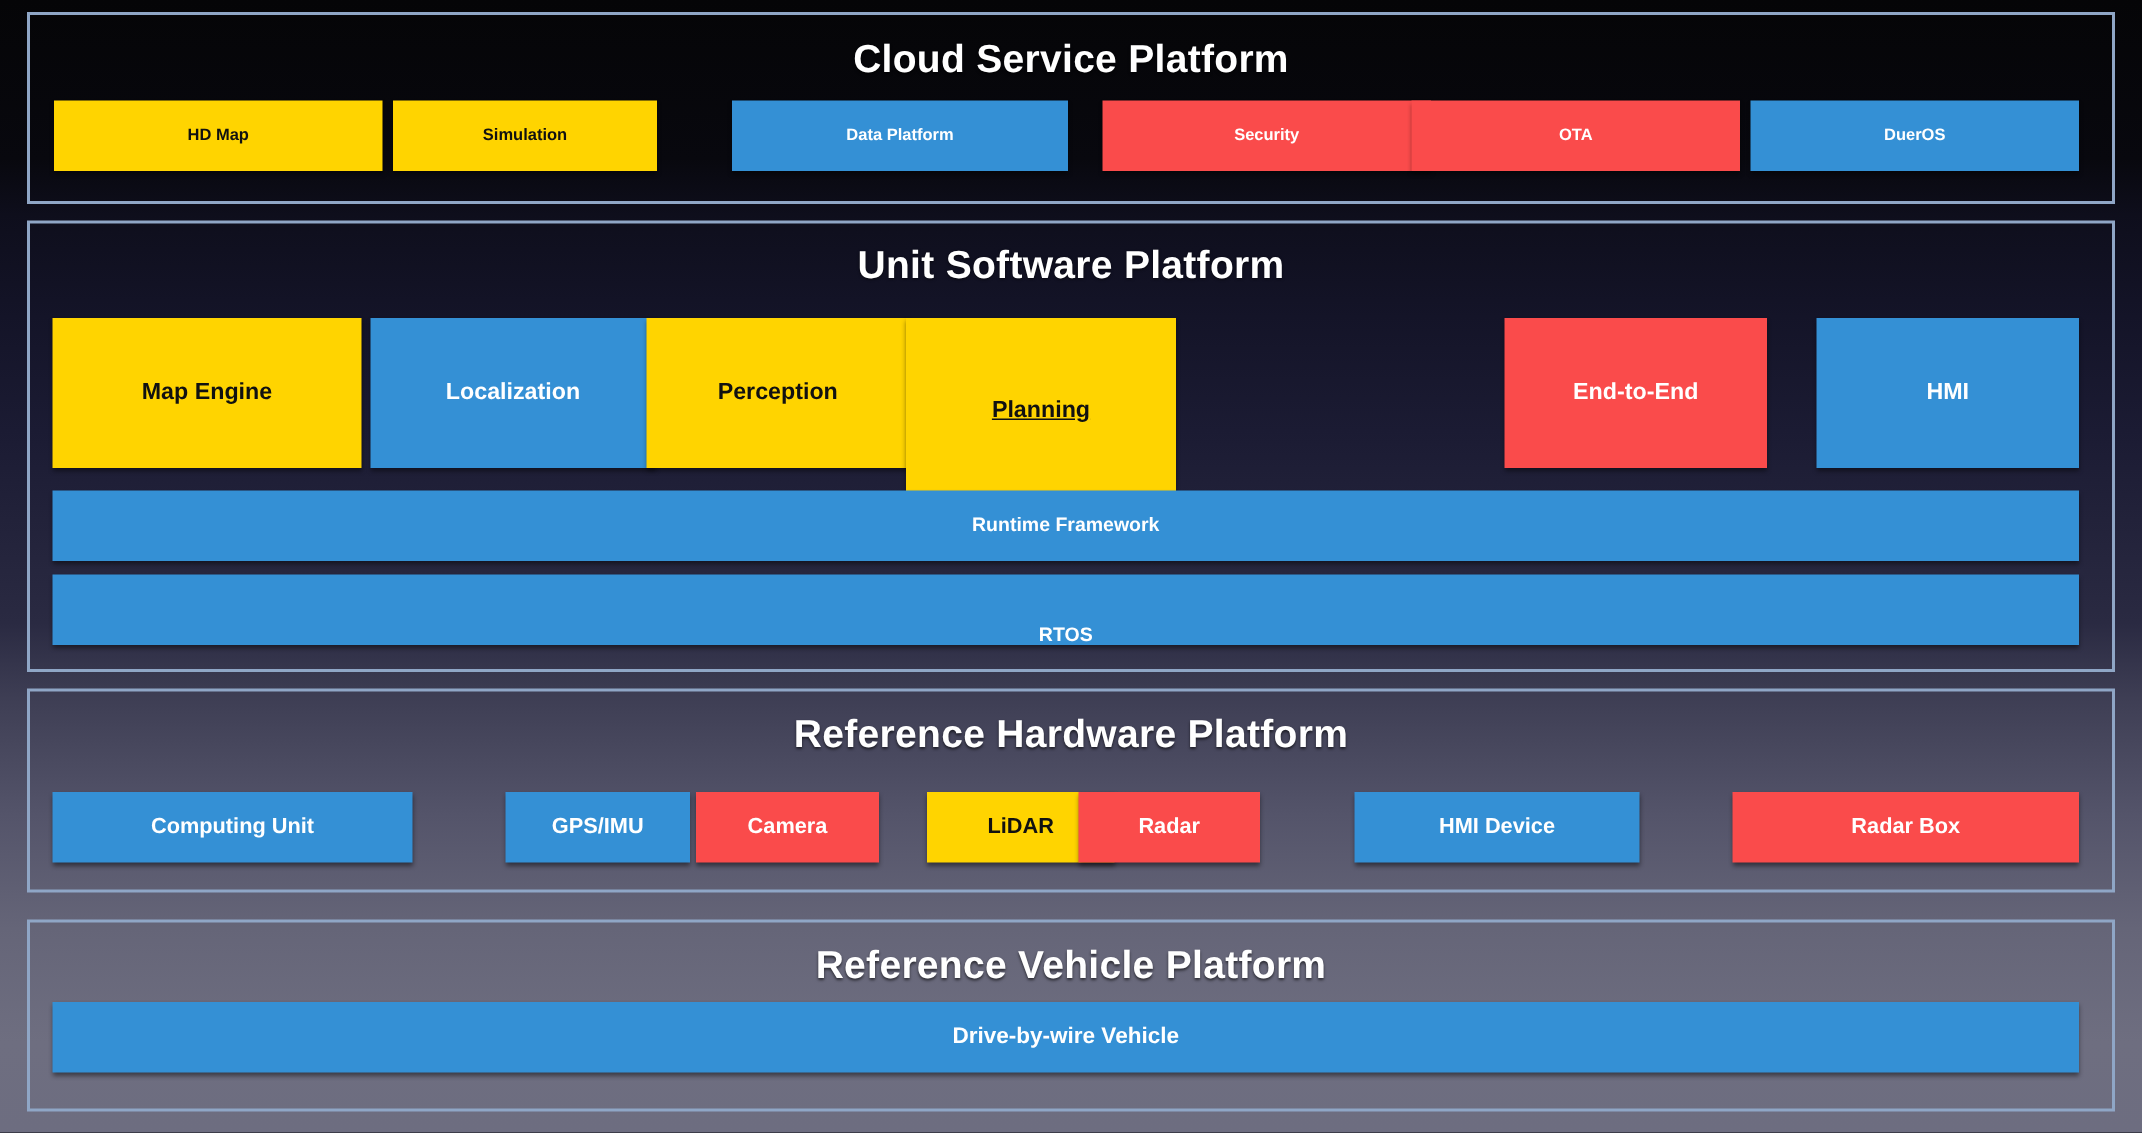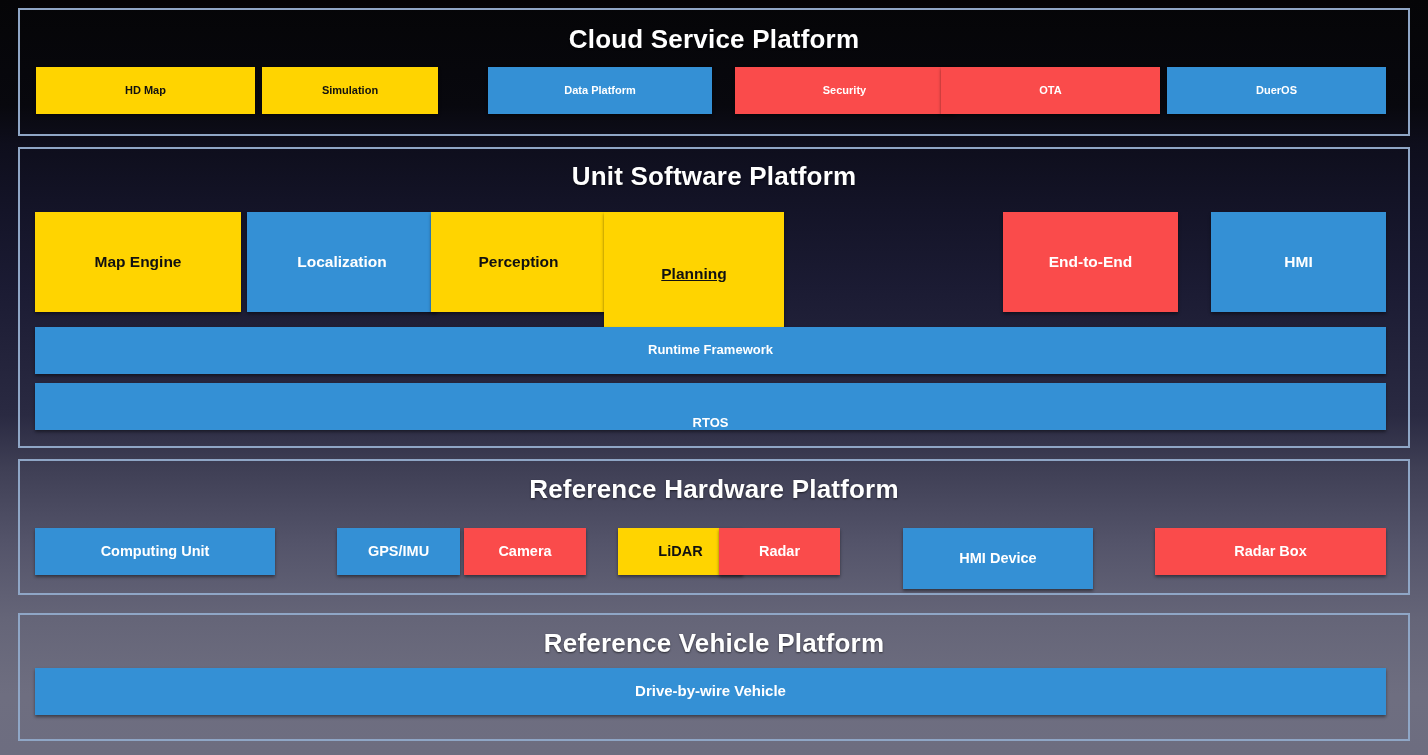--- a/index.html
+++ b/index.html
@@ -142,21 +142,21 @@
   </div>
   <div class="blk red sz-hw" style="left:464px; top:528px; width:122px; height:47px;">
     <span>Camera</span>
   </div>
   <div class="blk yellow sz-hw" style="left:590px; top:528px; width:125px; height:47px;margin-left:28px;">
     <span>LiDAR</span>
   </div>
   <div class="blk red sz-hw" style="left:719px; top:528px; width:121px; height:47px;">
     <span>Radar</span>
   </div>
-  <div class="blk blue sz-hw" style="left:903px; top:528px; width:190px; height:61px;">
+  <div class="blk blue sz-hw" style="left:903px; top:528px; width:190px; height:47px;">
     <span>HMI Device</span>
   </div>
   <div class="blk red sz-hw" style="left:1155px; top:528px; width:231px; height:47px;">
     <span>Radar Box</span>
   </div>
 
   <div class="panel" style="left:18px; top:613px; width:1392px; height:128px;">
     <div class="panel-title" style="top:13px;">Reference Vehicle Platform</div>
   </div>
 

